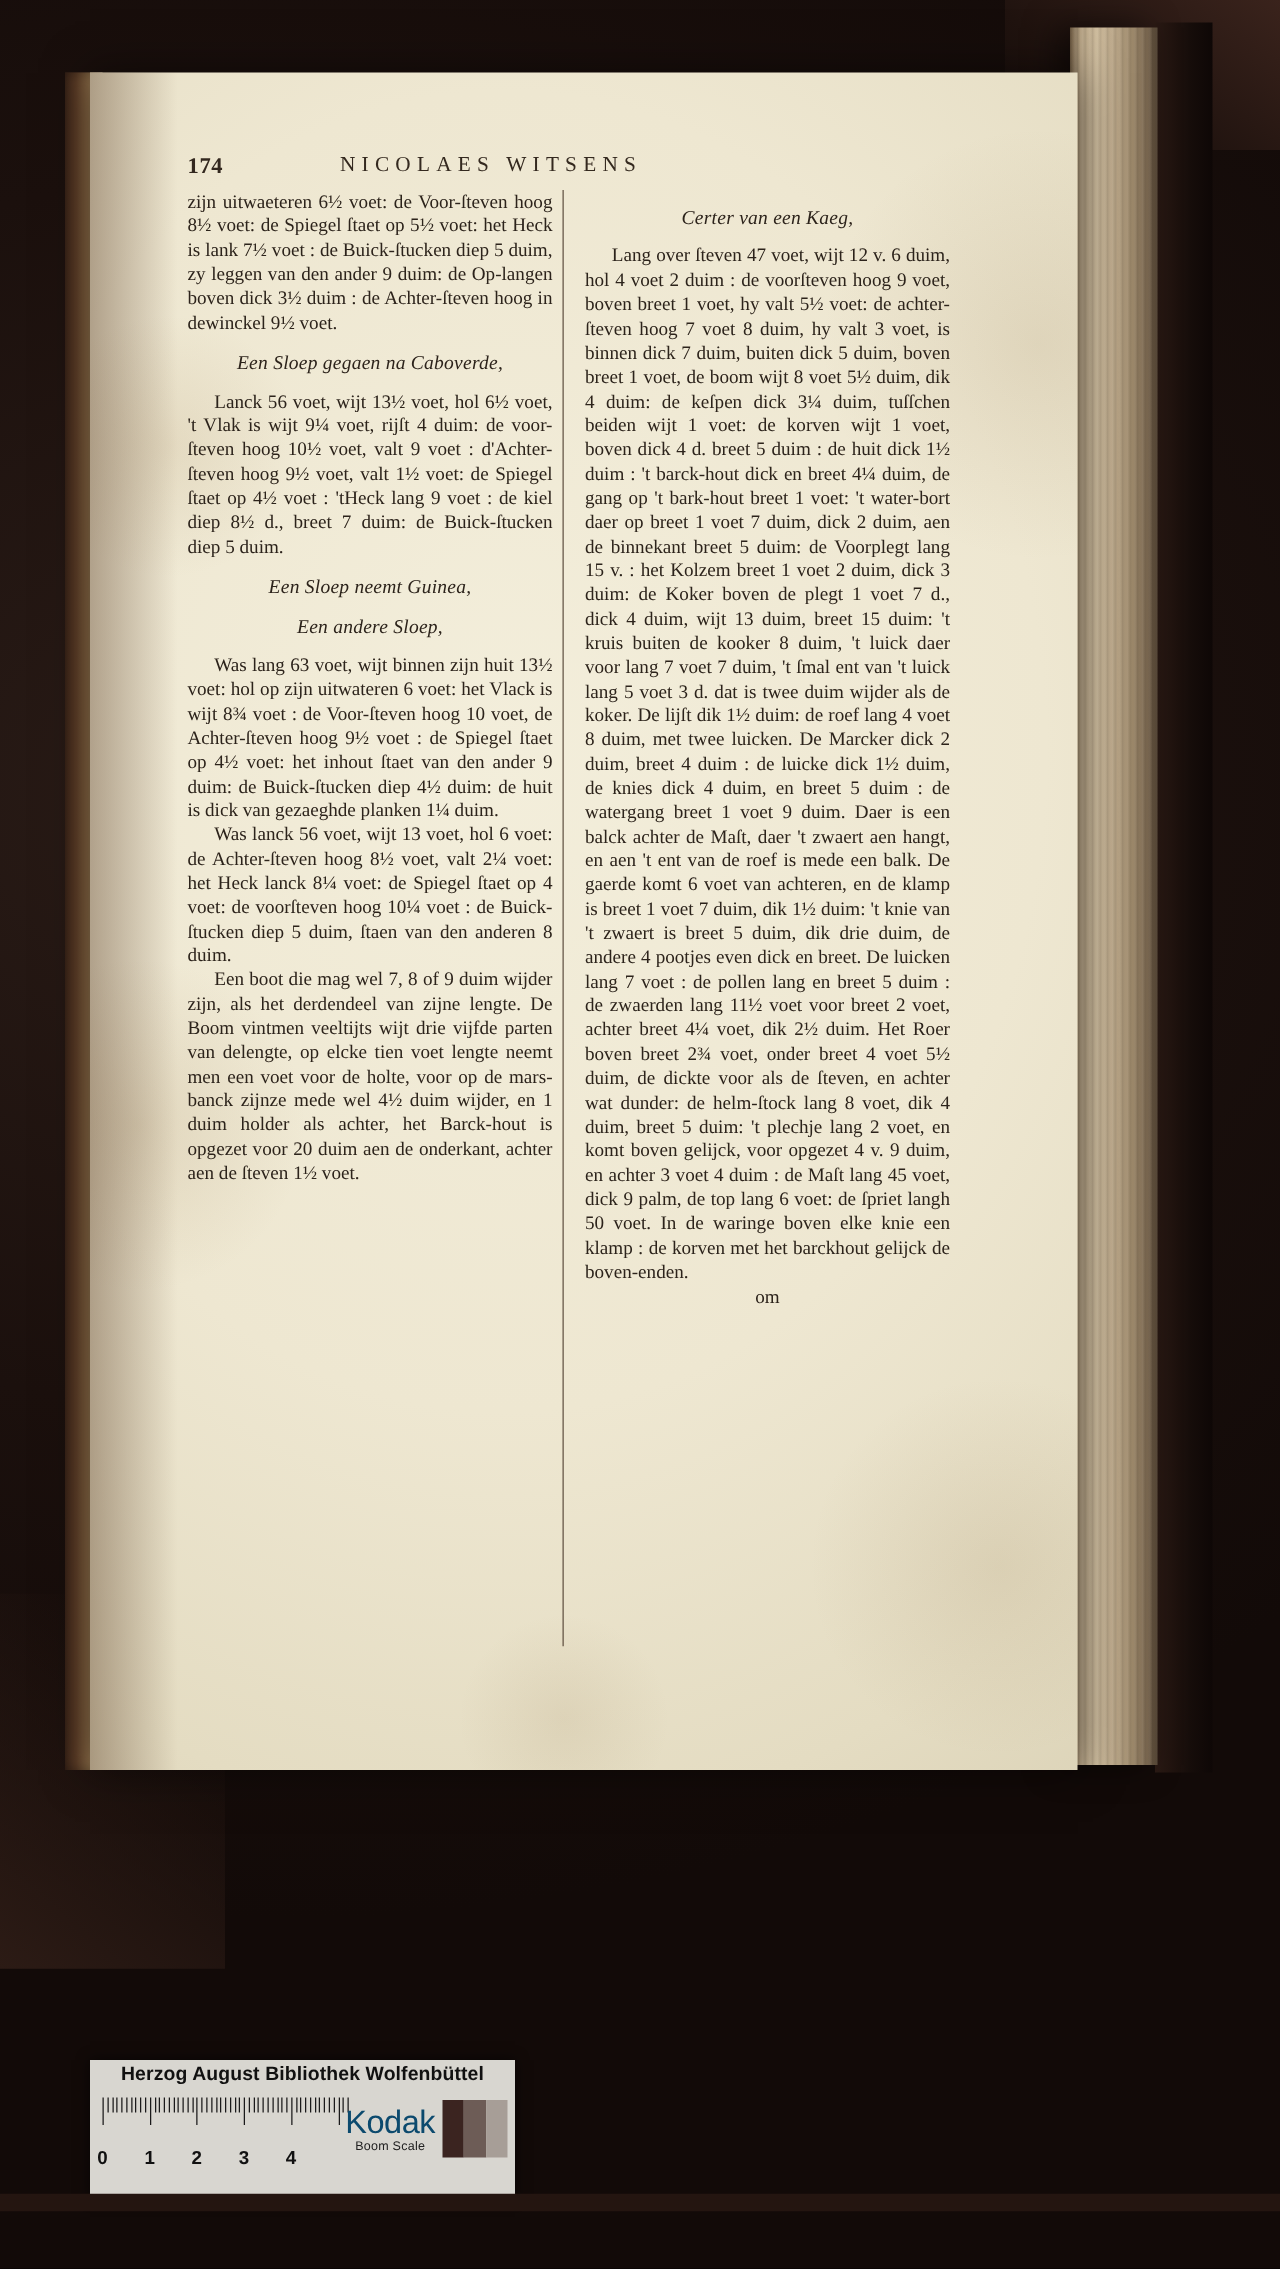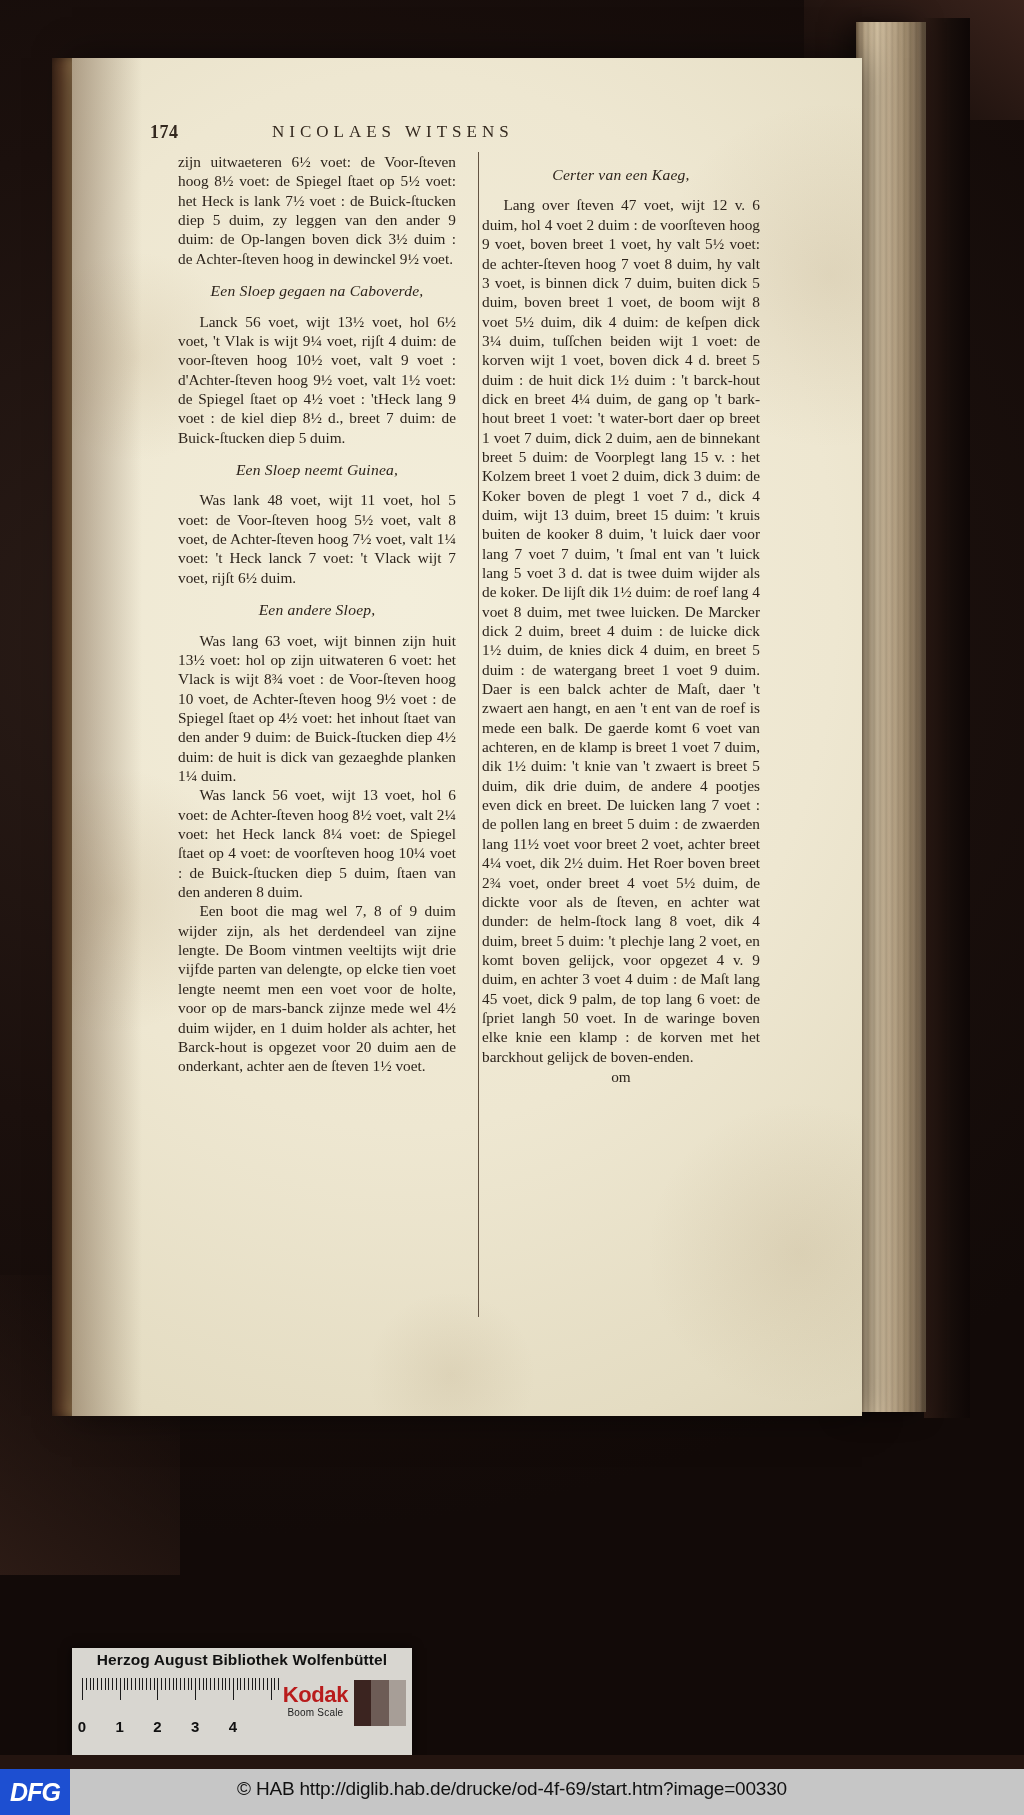--- a/index.html
+++ b/index.html
@@ -127,21 +127,20 @@
     font-variant: small-caps;
     color: #34291f;
   }
 
   
   #columns {
     position: relative;
     display: flex;
     gap: 0;
     height: 1195px;
-    margin-left: 28px;
   }
   .col {
     width: 296px;
     font-size: 15.3px;
     line-height: 1.265;
     text-align: justify;
     text-justify: inter-word;
     hyphens: manual;
     color: #2c231b;
   }
@@ -212,21 +211,21 @@
   #ruler .num {
     position: absolute; top: 0;
     font-size: 15px; font-weight: bold; color: #111;
     transform: translateX(-50%);
   }
   #kodak-block {
     position: absolute; right: 64px; top: 34px;
     text-align: center;
   }
   #kodak-word {
-    font-size: 22px; font-weight: bold; color: #b91c1c; letter-spacing: -0.4px;
+    font-size: 26px; font-weight: normal; color: #0c4a6e; letter-spacing: -0.4px;
   }
   #kodak-sub {
     font-size: 10px; color: #222; margin-top: -1px; letter-spacing: 0.2px;
   }
   #gray-patches {
     position: absolute; right: 6px; top: 32px;
     width: 52px; height: 46px;
     display: flex;
   }
   #gray-patches div { height: 100%; }
@@ -287,21 +286,20 @@
       </div>
 
       <div id="columns">
         <div id="col-rule"></div>
 
         <div class="col left">
           <p class="body flush">zijn uitwaeteren 6½ voet: de Voor-ſteven hoog 8½ voet: de Spiegel ſtaet op 5½ voet: het Heck is lank 7½ voet : de Buick-ſtucken diep 5 duim, zy leggen van den ander 9 duim: de Op-langen boven dick 3½ duim : de Achter-ſteven hoog in dewinckel 9½ voet.</p>
           <h2 class="section">Een Sloep gegaen na Caboverde,</h2>
           <p class="body">Lanck 56 voet, wijt 13½ voet, hol 6½ voet, 't Vlak is wijt 9¼ voet, rijſt 4 duim: de voor-ſteven hoog 10½ voet, valt 9 voet : d'Achter-ſteven hoog 9½ voet, valt 1½ voet: de Spiegel ſtaet op 4½ voet : 'tHeck lang 9 voet : de kiel diep 8½ d., breet 7 duim: de Buick-ſtucken diep 5 duim.</p>
           <h2 class="section">Een Sloep neemt Guinea,</h2>
-          <p class="body">Was lank 48 voet, wijt 11 voet, hol 5 voet: de Voor-ſteven hoog 5½ voet, valt 8 voet, de Achter-ſteven hoog 7½ voet, valt 1¼ voet: 't Heck lanck 7 voet: 't Vlack wijt 7 voet, rijſt 6½ duim.</p>
           <h2 class="section">Een andere Sloep,</h2>
           <p class="body">Was lang 63 voet, wijt binnen zijn huit 13½ voet: hol op zijn uitwateren 6 voet: het Vlack is wijt 8¾ voet : de Voor-ſteven hoog 10 voet, de Achter-ſteven hoog 9½ voet : de Spiegel ſtaet op 4½ voet: het inhout ſtaet van den ander 9 duim: de Buick-ſtucken diep 4½ duim: de huit is dick van gezaeghde planken 1¼ duim.</p>
           <p class="body">Was lanck 56 voet, wijt 13 voet, hol 6 voet: de Achter-ſteven hoog 8½ voet, valt 2¼ voet: het Heck lanck 8¼ voet: de Spiegel ſtaet op 4 voet: de voorſteven hoog 10¼ voet : de Buick-ſtucken diep 5 duim, ſtaen van den anderen 8 duim.</p>
           <p class="body">Een boot die mag wel 7, 8 of 9 duim wijder zijn, als het derdendeel van zijne lengte. De Boom vintmen veeltijts wijt drie vijfde parten van delengte, op elcke tien voet lengte neemt men een voet voor de holte, voor op de mars-banck zijnze mede wel 4½ duim wijder, en 1 duim holder als achter, het Barck-hout is opgezet voor 20 duim aen de onderkant, achter aen de ſteven 1½ voet.</p>
         </div>
 
         <div class="col right">
           <h2 class="section">Certer van een Kaeg,</h2>
           <p class="body">Lang over ſteven 47 voet, wijt 12 v. 6 duim, hol 4 voet 2 duim : de voorſteven hoog 9 voet, boven breet 1 voet, hy valt 5½ voet: de achter-ſteven hoog 7 voet 8 duim, hy valt 3 voet, is binnen dick 7 duim, buiten dick 5 duim, boven breet 1 voet, de boom wijt 8 voet 5½ duim, dik 4 duim: de keſpen dick 3¼ duim, tuſſchen beiden wijt 1 voet: de korven wijt 1 voet, boven dick 4 d. breet 5 duim : de huit dick 1½ duim : 't barck-hout dick en breet 4¼ duim, de gang op 't bark-hout breet 1 voet: 't water-bort daer op breet 1 voet 7 duim, dick 2 duim, aen de binnekant breet 5 duim: de Voorplegt lang 15 v. : het Kolzem breet 1 voet 2 duim, dick 3 duim: de Koker boven de plegt 1 voet 7 d., dick 4 duim, wijt 13 duim, breet 15 duim: 't kruis buiten de kooker 8 duim, 't luick daer voor lang 7 voet 7 duim, 't ſmal ent van 't luick lang 5 voet 3 d. dat is twee duim wijder als de koker. De lijſt dik 1½ duim: de roef lang 4 voet 8 duim, met twee luicken. De Marcker dick 2 duim, breet 4 duim : de luicke dick 1½ duim, de knies dick 4 duim, en breet 5 duim : de watergang breet 1 voet 9 duim. Daer is een balck achter de Maſt, daer 't zwaert aen hangt, en aen 't ent van de roef is mede een balk. De gaerde komt 6 voet van achteren, en de klamp is breet 1 voet 7 duim, dik 1½ duim: 't knie van 't zwaert is breet 5 duim, dik drie duim, de andere 4 pootjes even dick en breet. De luicken lang 7 voet : de pollen lang en breet 5 duim : de zwaerden lang 11½ voet voor breet 2 voet, achter breet 4¼ voet, dik 2½ duim. Het Roer boven breet 2¾ voet, onder breet 4 voet 5½ duim, de dickte voor als de ſteven, en achter wat dunder: de helm-ſtock lang 8 voet, dik 4 duim, breet 5 duim: 't plechje lang 2 voet, en komt boven gelijck, voor opgezet 4 v. 9 duim, en achter 3 voet 4 duim : de Maſt lang 45 voet, dick 9 palm, de top lang 6 voet: de ſpriet langh 50 voet. In de waringe boven elke knie een klamp : de korven met het barckhout gelijck de boven-enden.</p>
           <p class="catch">om</p>
@@ -386,20 +384,14 @@
 
     <div id="gray-patches">
         <div style="background: rgb(59, 36, 32); flex: 1 1 0%;"></div>
         <div style="background: rgb(109, 92, 86); flex: 1 1 0%;"></div>
         <div style="background: rgb(167, 158, 151); flex: 1 1 0%;"></div>
       </div>
   </div>
 
   <div id="footer-strip-dark"></div>
 
-  <div id="footer-bar">
-    <div id="dfg-logo">
-      <span id="dfg-text">DFG</span>
-    </div>
-    <div id="footer-url">© HAB http://diglib.hab.de/drucke/od-4f-69/start.htm?image=00330</div>
-  </div>
 
 </div>
 
 </body></html>

